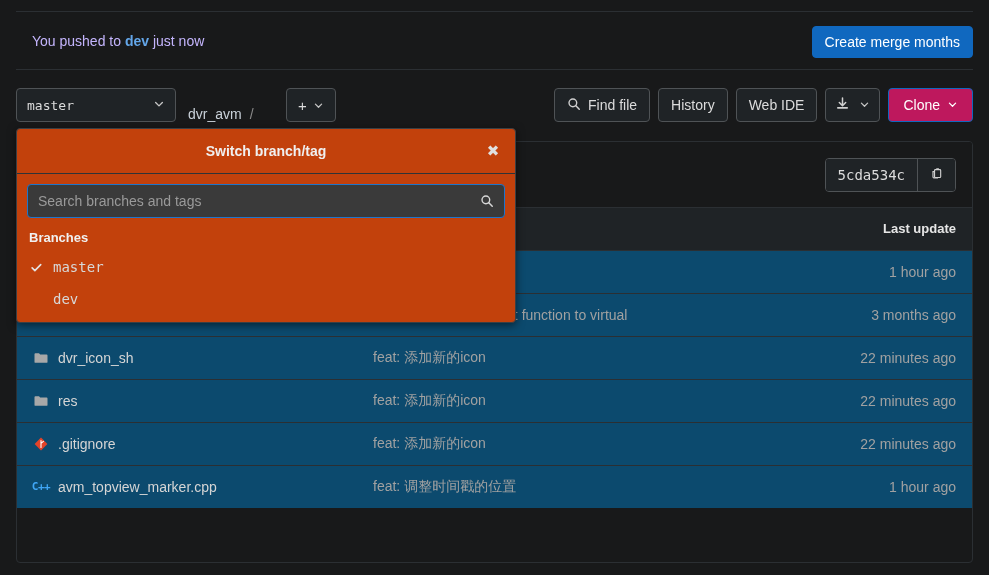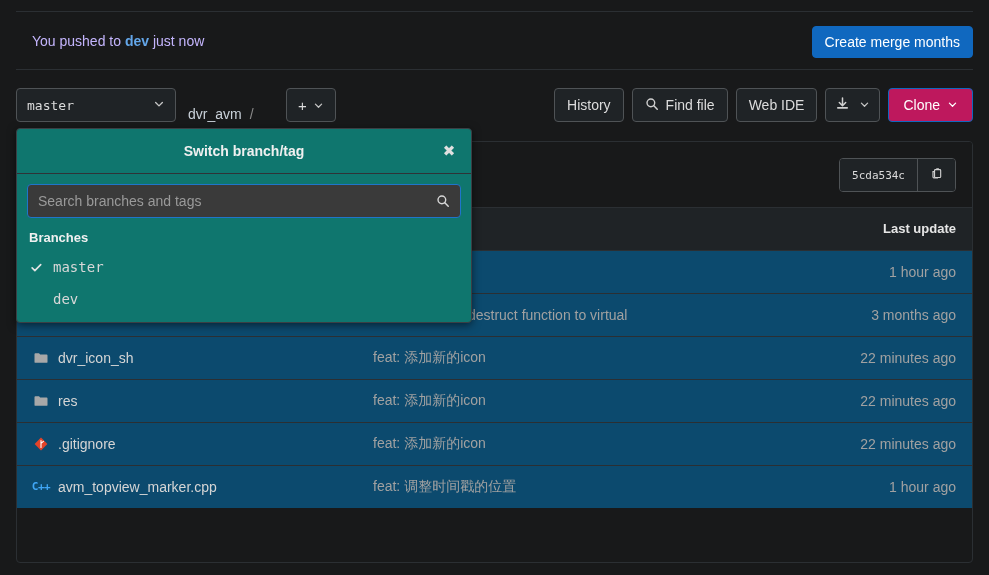--- a/index.html
+++ b/index.html
@@ -159,21 +159,21 @@
     display: flex;
     height: 34px;
     border: 1px solid #4f5356;
     border-radius: 4px;
     overflow: hidden;
   }
   .sha-val {
     display: flex; align-items: center;
     padding: 0 12px;
     font-family: "DejaVu Sans Mono", monospace;
-    font-size: 11px;
+    font-size: 14px;
     color: #dcdcdc;
     background: #1f2326;
   }
   .sha-copy {
     display: flex; align-items: center; justify-content: center;
     width: 38px;
     border-left: 1px solid #4f5356;
     background: #1f2326;
     cursor: pointer;
   }
@@ -215,22 +215,22 @@
     font-size: 11px;
     font-weight: bold;
     font-family: "DejaVu Sans Mono", monospace;
     letter-spacing: -0.5px;
   }
 
   
   .dropdown {
     position: absolute;
     left: 16px; top: 128px;
-    width: 456px; height: 195px;
-    background: #0f766e;
+    width: 500px; height: 195px;
+    background: #c2410c;
     border: 1px solid #3a3f44;
     border-radius: 4px;
     z-index: 40;
     box-shadow: 0 2px 8px rgba(0,0,0,0.55);
   }
   .dd-head {
     position: relative;
     height: 45px;
     border-bottom: 1px solid #2f3337;
     display: flex;
@@ -332,31 +332,31 @@
     <div class="btn-plus">
       <span>+</span>
       <span>
         <svg width="11" height="11" viewBox="0 0 16 16">
             <path d="M3.5 6 L8 10.5 L12.5 6" fill="none" stroke="#c5c5c5" stroke-width="1.8" stroke-linecap="round" stroke-linejoin="round"></path>
           </svg>
       </span>
     </div>
 
     <div class="right-tools">
-      <button class="tbtn">History</button>
-
       <button class="tbtn">
         <span>
           <svg width="14" height="14" viewBox="0 0 16 16">
               <circle cx="6.7" cy="6.7" r="4.4" fill="none" stroke="#d0d0d0" stroke-width="1.6"></circle>
               <path d="M10.1 10.1 L14 14" stroke="#d0d0d0" stroke-width="1.7" stroke-linecap="round"></path>
             </svg>
         </span>
         <span>Find file</span>
       </button>
+
+      <button class="tbtn">History</button>
 
       <button class="tbtn">Web IDE</button>
 
       <button class="tbtn icon-only">
         <span>
           <svg width="15" height="15" viewBox="0 0 16 16">
               <path d="M8 2 L8 10 M4.6 7 L8 10.4 L11.4 7" fill="none" stroke="#d0d0d0" stroke-width="1.6" stroke-linecap="round" stroke-linejoin="round"></path>
               <path d="M3 12.6 L13 12.6" stroke="#d0d0d0" stroke-width="1.8" stroke-linecap="round"></path>
             </svg>
         </span>

